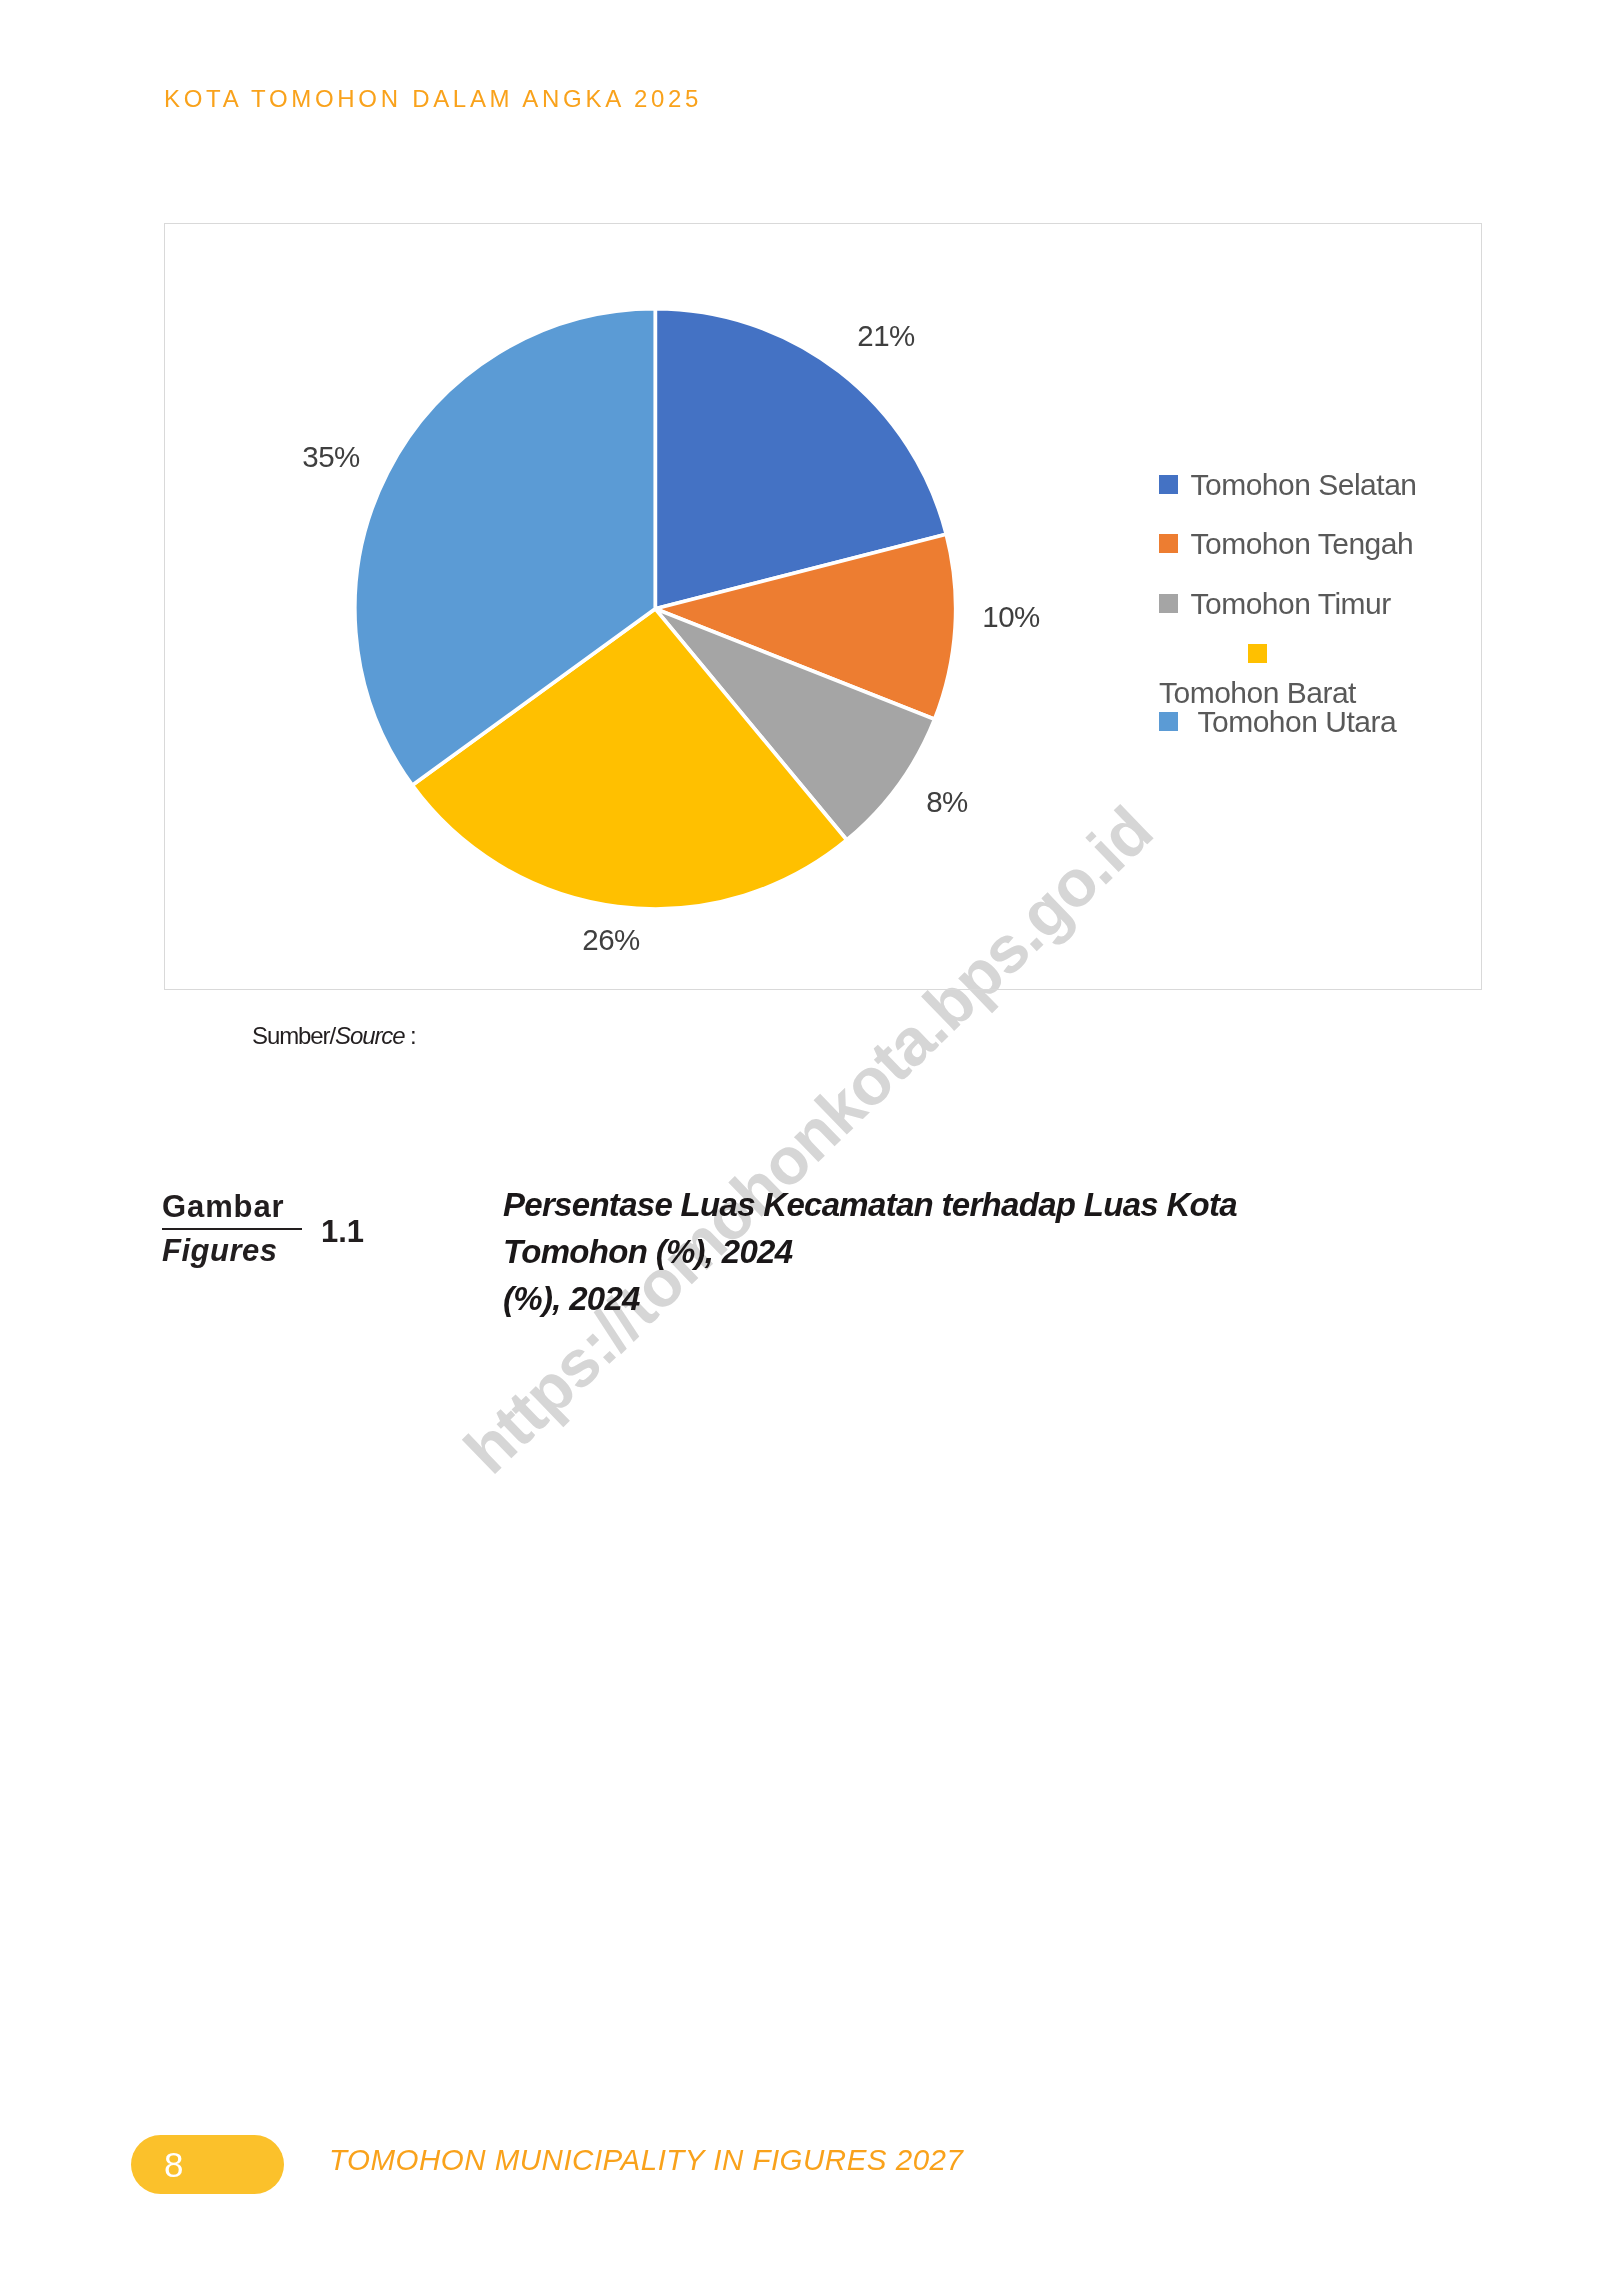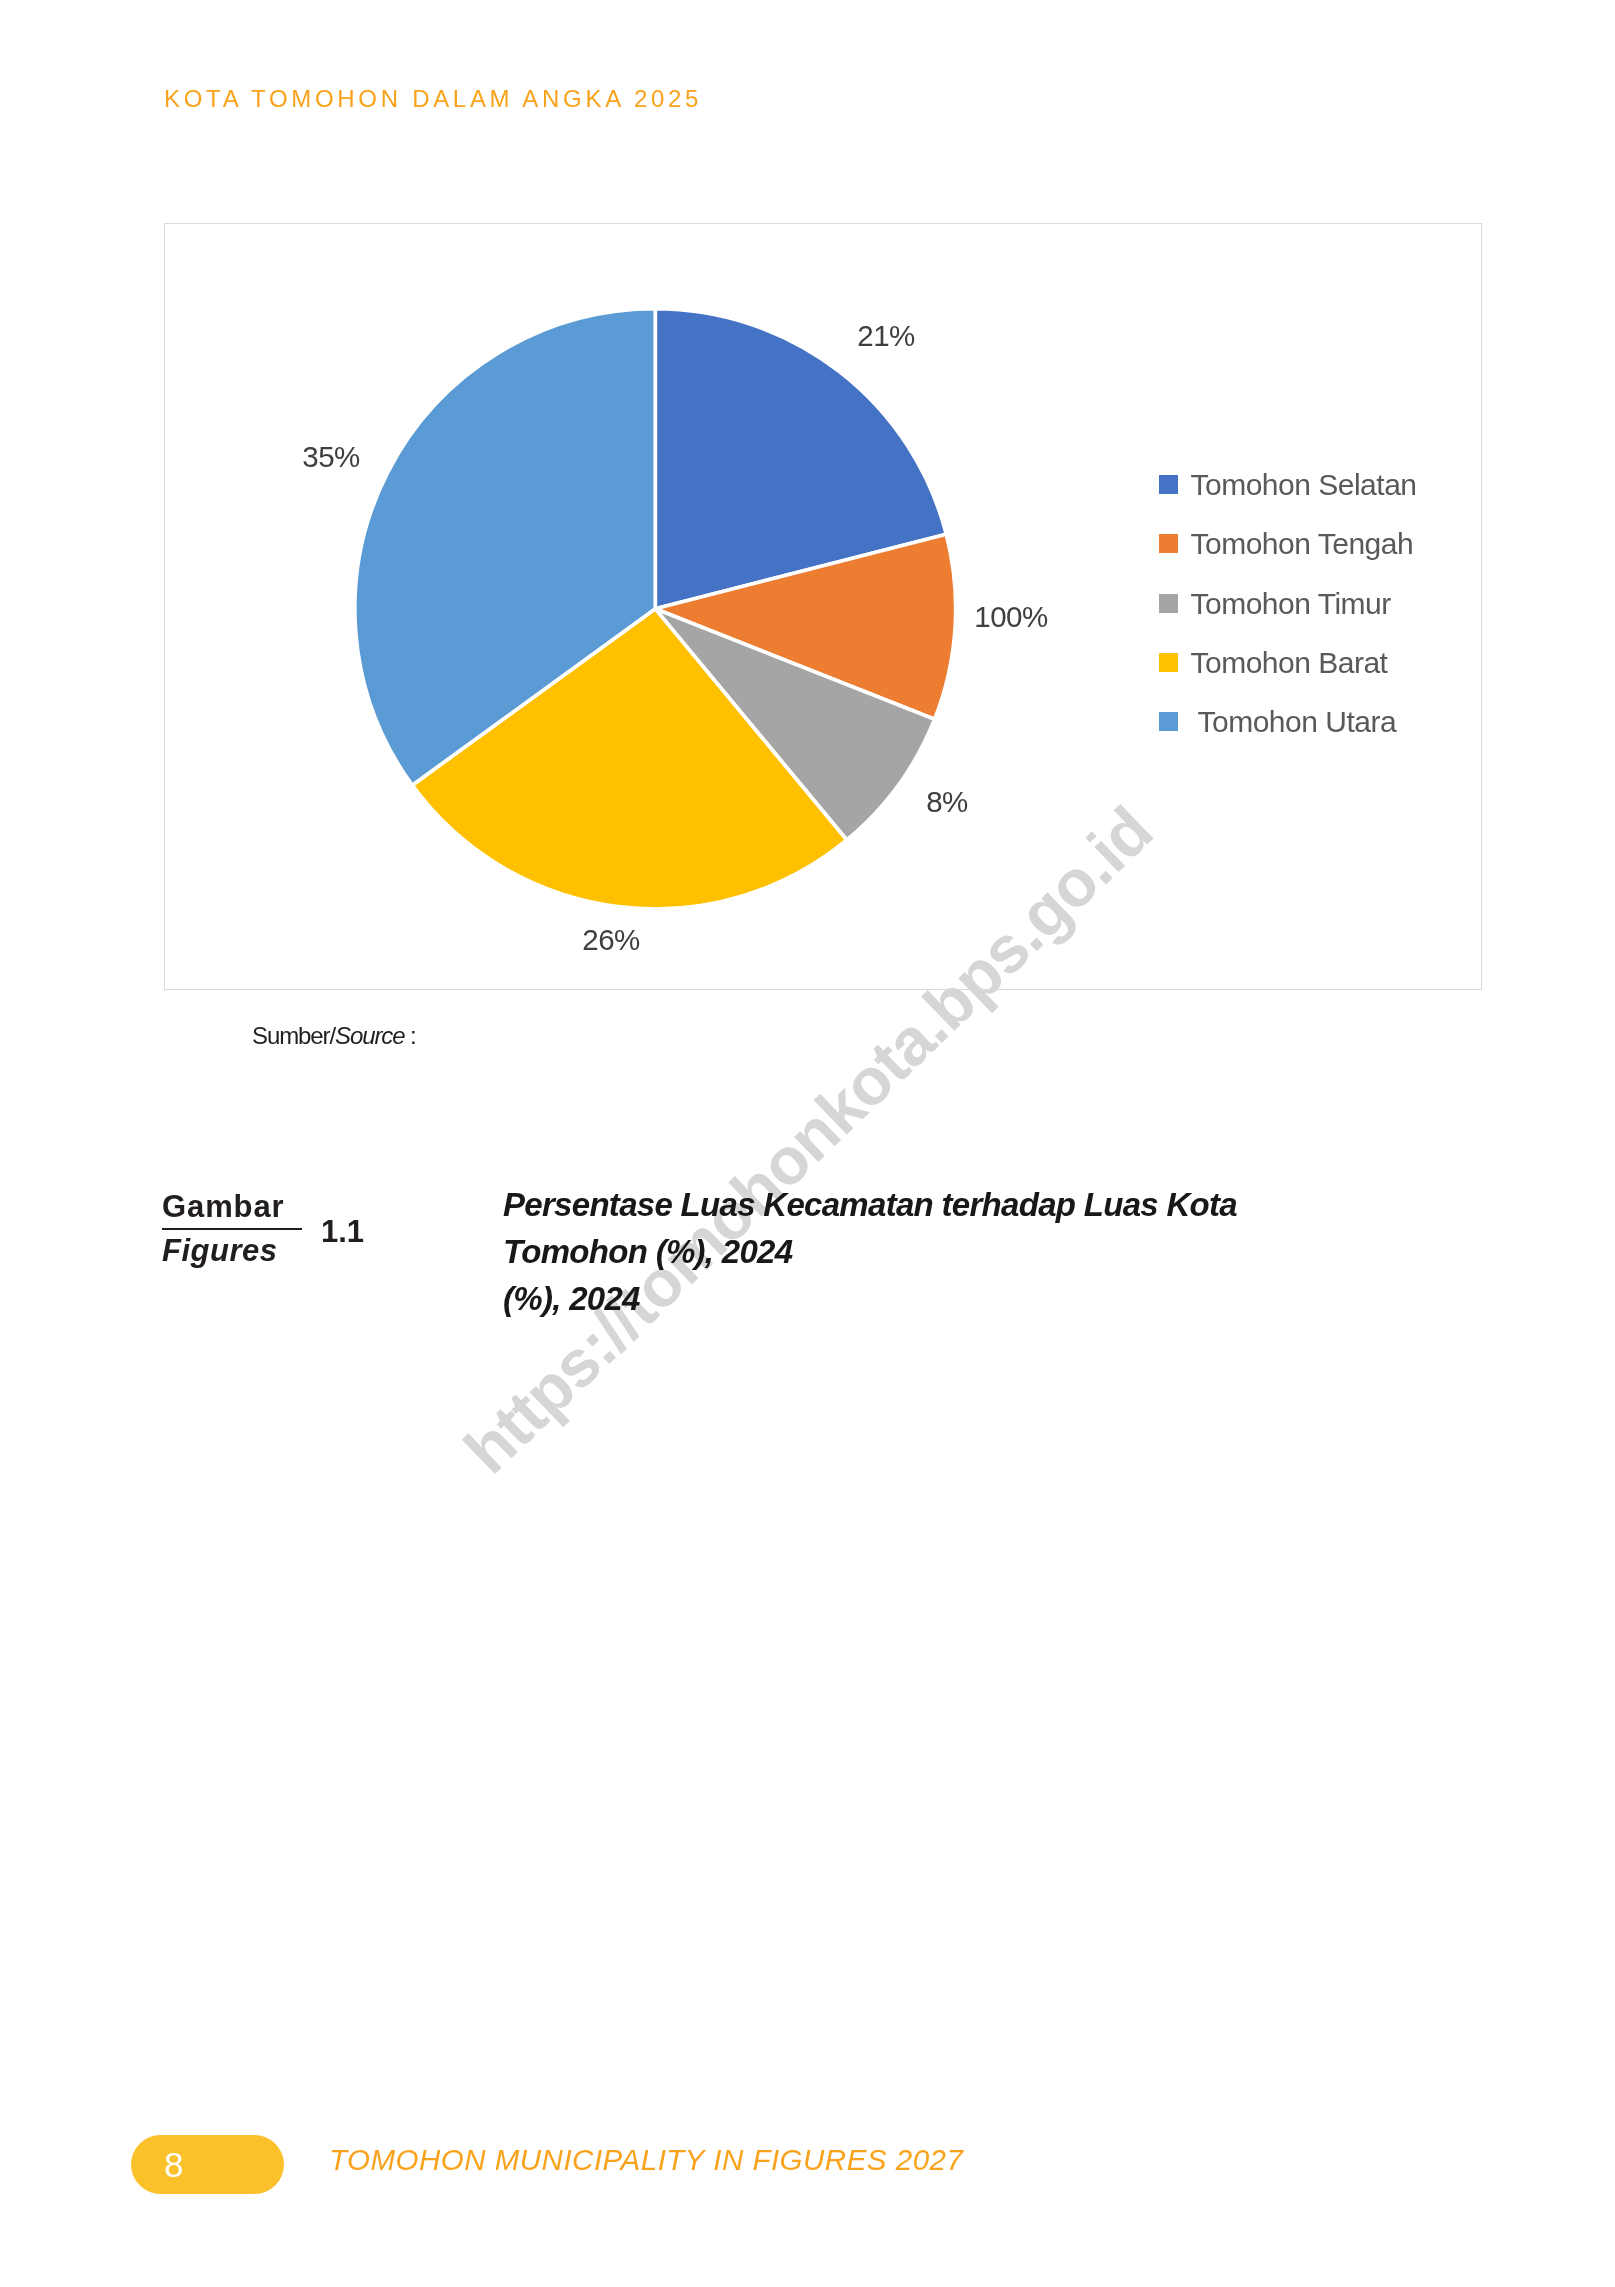--- a/index.html
+++ b/index.html
@@ -97,39 +97,39 @@
   <div class="chart-frame">
     <svg viewBox="0 0 1428 831" preserveAspectRatio="none" id="pie-svg">
         <path d="M 532 418 L 532.00 92.00 A 326 326 0 0 1 847.76 336.93 Z" fill="#4472C4" stroke="#FFFFFF" stroke-width="4" stroke-linejoin="round"></path>
         <path d="M 532 418 L 847.76 336.93 A 326 326 0 0 1 835.11 538.01 Z" fill="#ED7D31" stroke="#FFFFFF" stroke-width="4" stroke-linejoin="round"></path>
         <path d="M 532 418 L 835.11 538.01 A 326 326 0 0 1 739.80 669.19 Z" fill="#A5A5A5" stroke="#FFFFFF" stroke-width="4" stroke-linejoin="round"></path>
         <path d="M 532 418 L 739.80 669.19 A 326 326 0 0 1 268.26 609.62 Z" fill="#FFC000" stroke="#FFFFFF" stroke-width="4" stroke-linejoin="round"></path>
         <path d="M 532 418 L 268.26 609.62 A 326 326 0 0 1 532.00 92.00 Z" fill="#5B9BD5" stroke="#FFFFFF" stroke-width="4" stroke-linejoin="round"></path>
       </svg>
     <div id="pie-labels">
         <div class="pct-label" style="left: 721px; top: 112px;">21%</div>
-        <div class="pct-label" style="left: 846px; top: 393px;">100%</div>
+        <div class="pct-label" style="left: 846px; top: 393px;">10%</div>
         <div class="pct-label" style="left: 782px; top: 578px;">8%</div>
         <div class="pct-label" style="left: 446px; top: 716px;">26%</div>
         <div class="pct-label" style="left: 166px; top: 233px;">35%</div>
       </div>
     <div id="chart-legend">
         <div class="legend-row" style="top: 242px;">
           <span class="legend-swatch" style="background: rgb(68, 114, 196);"></span>
           <span class="legend-label">Tomohon Selatan</span>
         </div>
         <div class="legend-row" style="top: 301px;">
           <span class="legend-swatch" style="background: rgb(237, 125, 49);"></span>
           <span class="legend-label">Tomohon Tengah</span>
         </div>
         <div class="legend-row" style="top: 361px;">
           <span class="legend-swatch" style="background: rgb(165, 165, 165);"></span>
           <span class="legend-label">Tomohon Timur</span>
         </div>
-        <div class="legend-row" style="top: 420px;">
+        <div class="legend-row" style="top: 420px; flex-direction: column;">
           <span class="legend-swatch" style="background: rgb(255, 192, 0);"></span>
           <span class="legend-label">Tomohon Barat</span>
         </div>
         <div class="legend-row" style="top: 479px; gap: 20px;">
           <span class="legend-swatch" style="background: rgb(91, 155, 213);"></span>
           <span class="legend-label">Tomohon Utara</span>
         </div>
       </div>
   </div>
 

